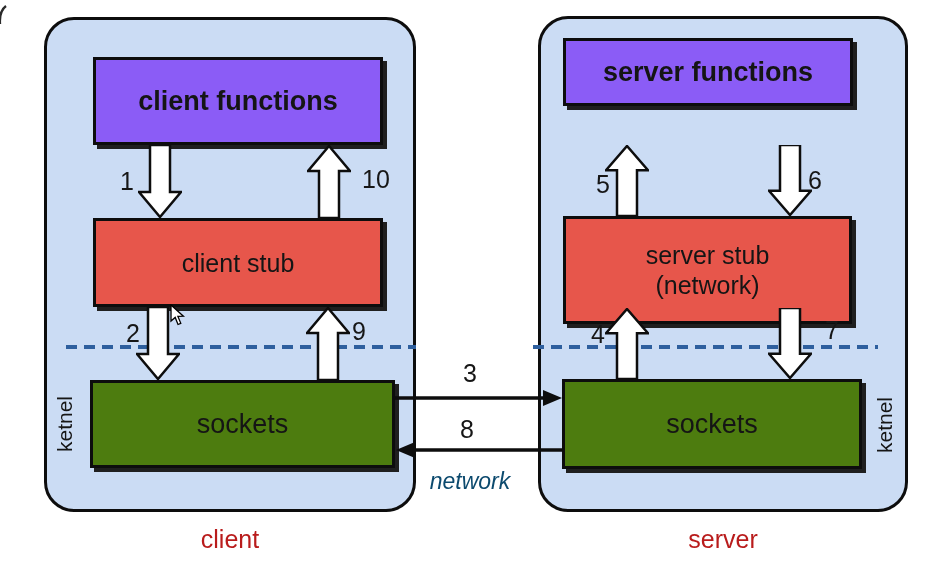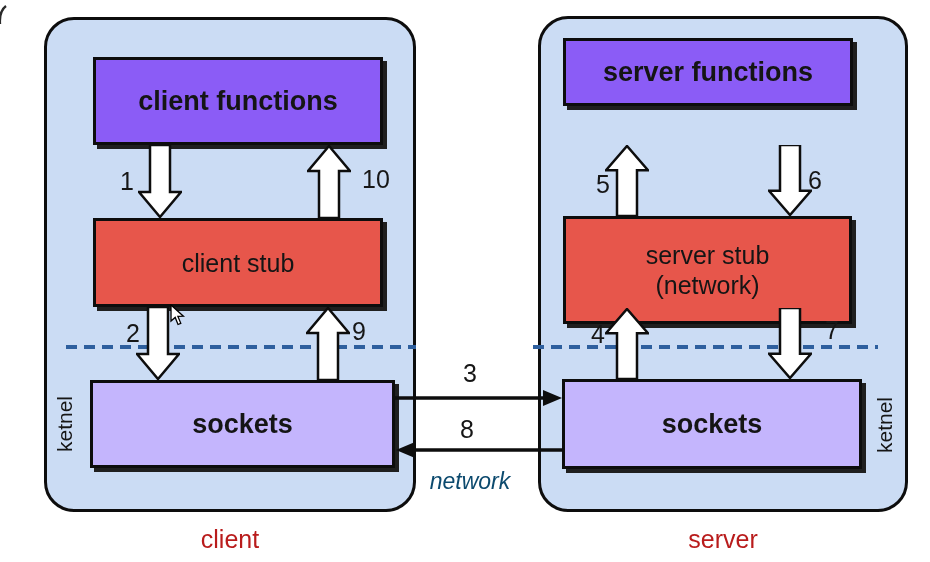--- a/index.html
+++ b/index.html
@@ -11,21 +11,21 @@
     position:absolute; background:#cbdcf4; border:3px solid #0d0d0d;
     border-radius:30px; box-sizing:border-box;
   }
   .box {
     position:absolute; border:3px solid #0d0d0d; box-sizing:border-box;
     display:flex; flex-direction:column; align-items:center; justify-content:center;
     box-shadow:4px 4px 0 #1f1f1f; text-align:center; line-height:1.2;
   }
   .box-blue   { background:#8b5cf6;font-weight:bold; }
   .box-red    { background:#e7564b; }
-  .box-orange { background:#c4b5fd;font-weight:bold; }
+  .box-orange { background:#4d7c0f; }
   .box-label-lg { font-size:27px; }
   .box-label-md { font-size:25px; }
   .dash {
     position:absolute; height:4px;
     background:repeating-linear-gradient(to right, #2e5f9e 0 11px, transparent 11px 18px);
   }
   .num {
     position:absolute; transform:translate(-50%,-50%);
     font-size:25px; color:#161616;
   }

